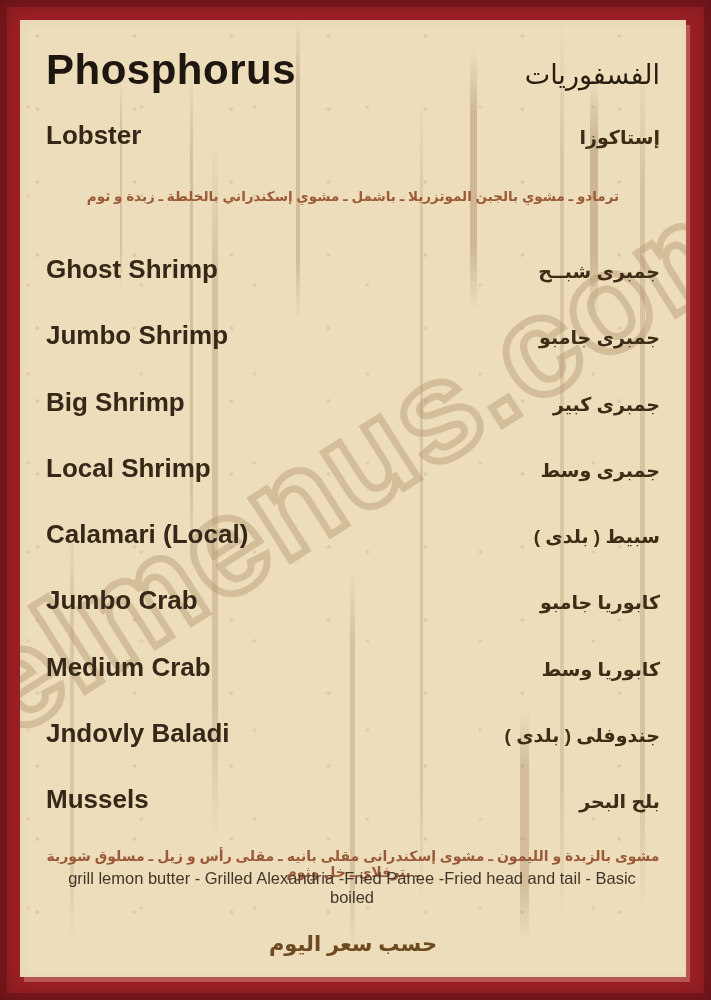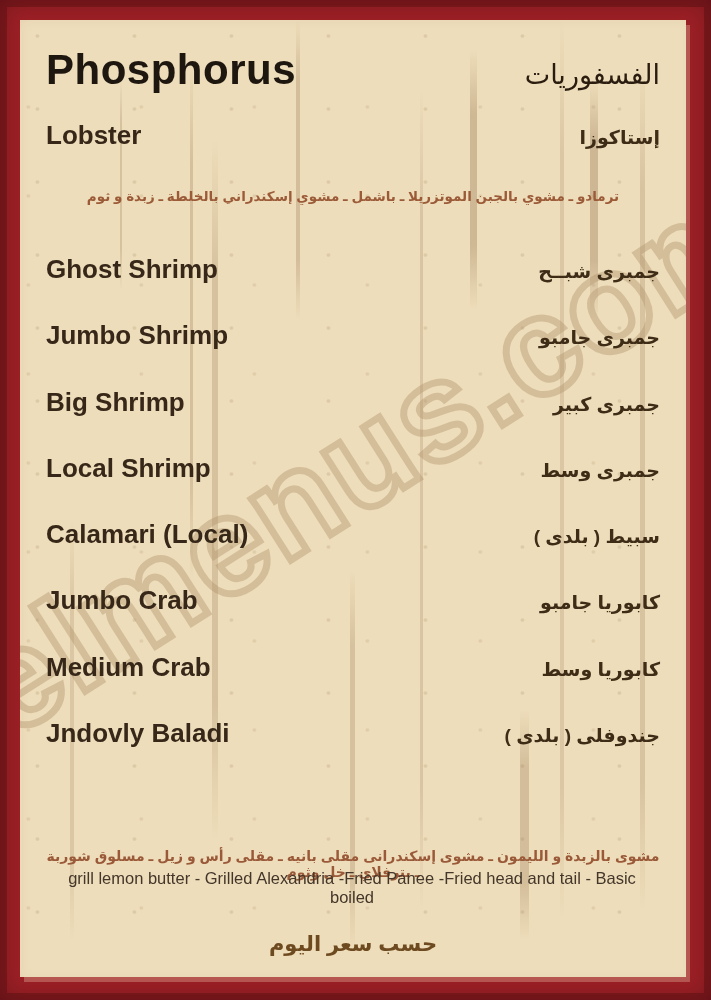--- a/index.html
+++ b/index.html
@@ -106,20 +106,24 @@
     <div class="row" style="top:632px;">
       <span class="item-en">Medium Crab</span>
       <span class="item-ar" dir="rtl" lang="ar">كابوريا وسط</span>
     </div>
 
     <div class="row" style="top:698px;">
       <span class="item-en">Jndovly Baladi</span>
       <span class="item-ar" dir="rtl" lang="ar">جندوفلى ( بلدى )</span>
     </div>
 
+    <div class="row" style="top:764px;">
+      <span class="item-en">Mussels</span>
+      <span class="item-ar" dir="rtl" lang="ar">بلح البحر</span>
+    </div>
 
     <div class="footer-note-ar" style="top:828px;" dir="rtl" lang="ar">مشوى بالزبدة و الليمون ـ مشوى إسكندرانى مقلى بانيه ـ مقلى رأس و زيل ـ مسلوق شوربة ـ بترفلاي ـ خل وثوم</div>
     <div class="footer-note-en" style="top:849px;">grill lemon butter - Grilled Alexandria -Fried Panee -Fried head and tail - Basic boiled</div>
 
     <div class="price-note" style="top:912px;" dir="rtl" lang="ar">حسب سعر اليوم</div>
 
   </div>
   <div class="border-shade"></div>
 </div>
 

